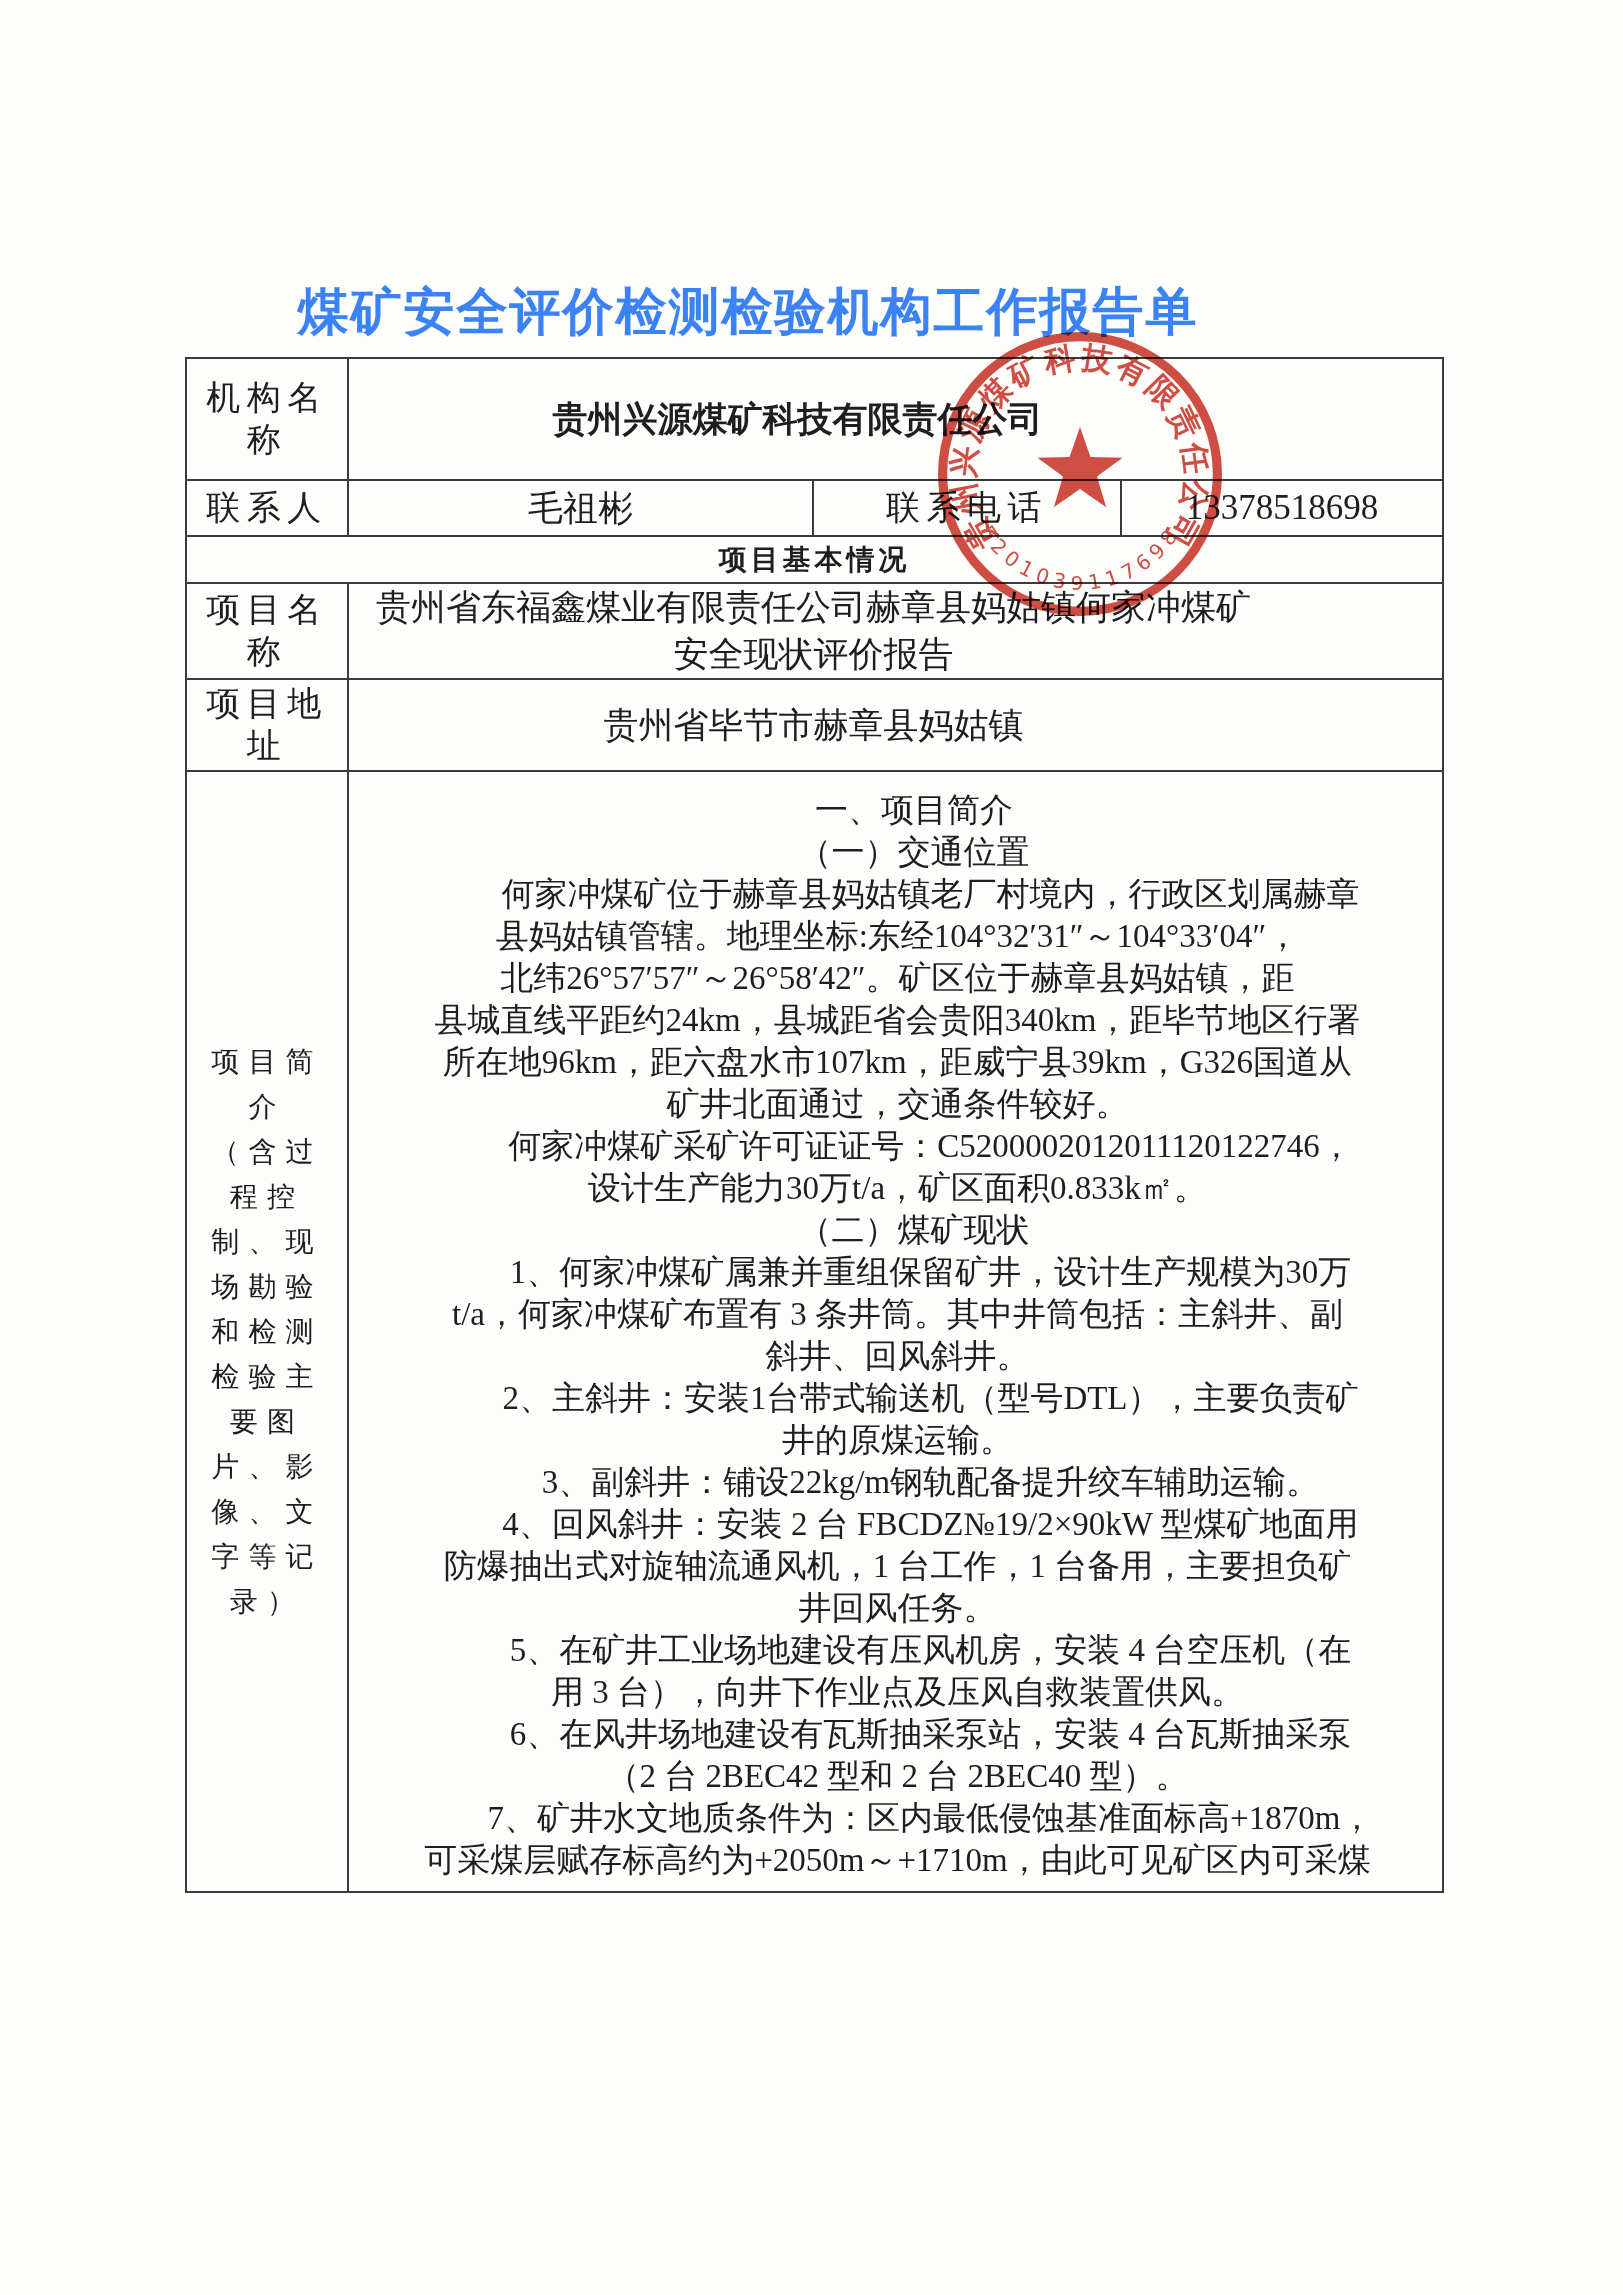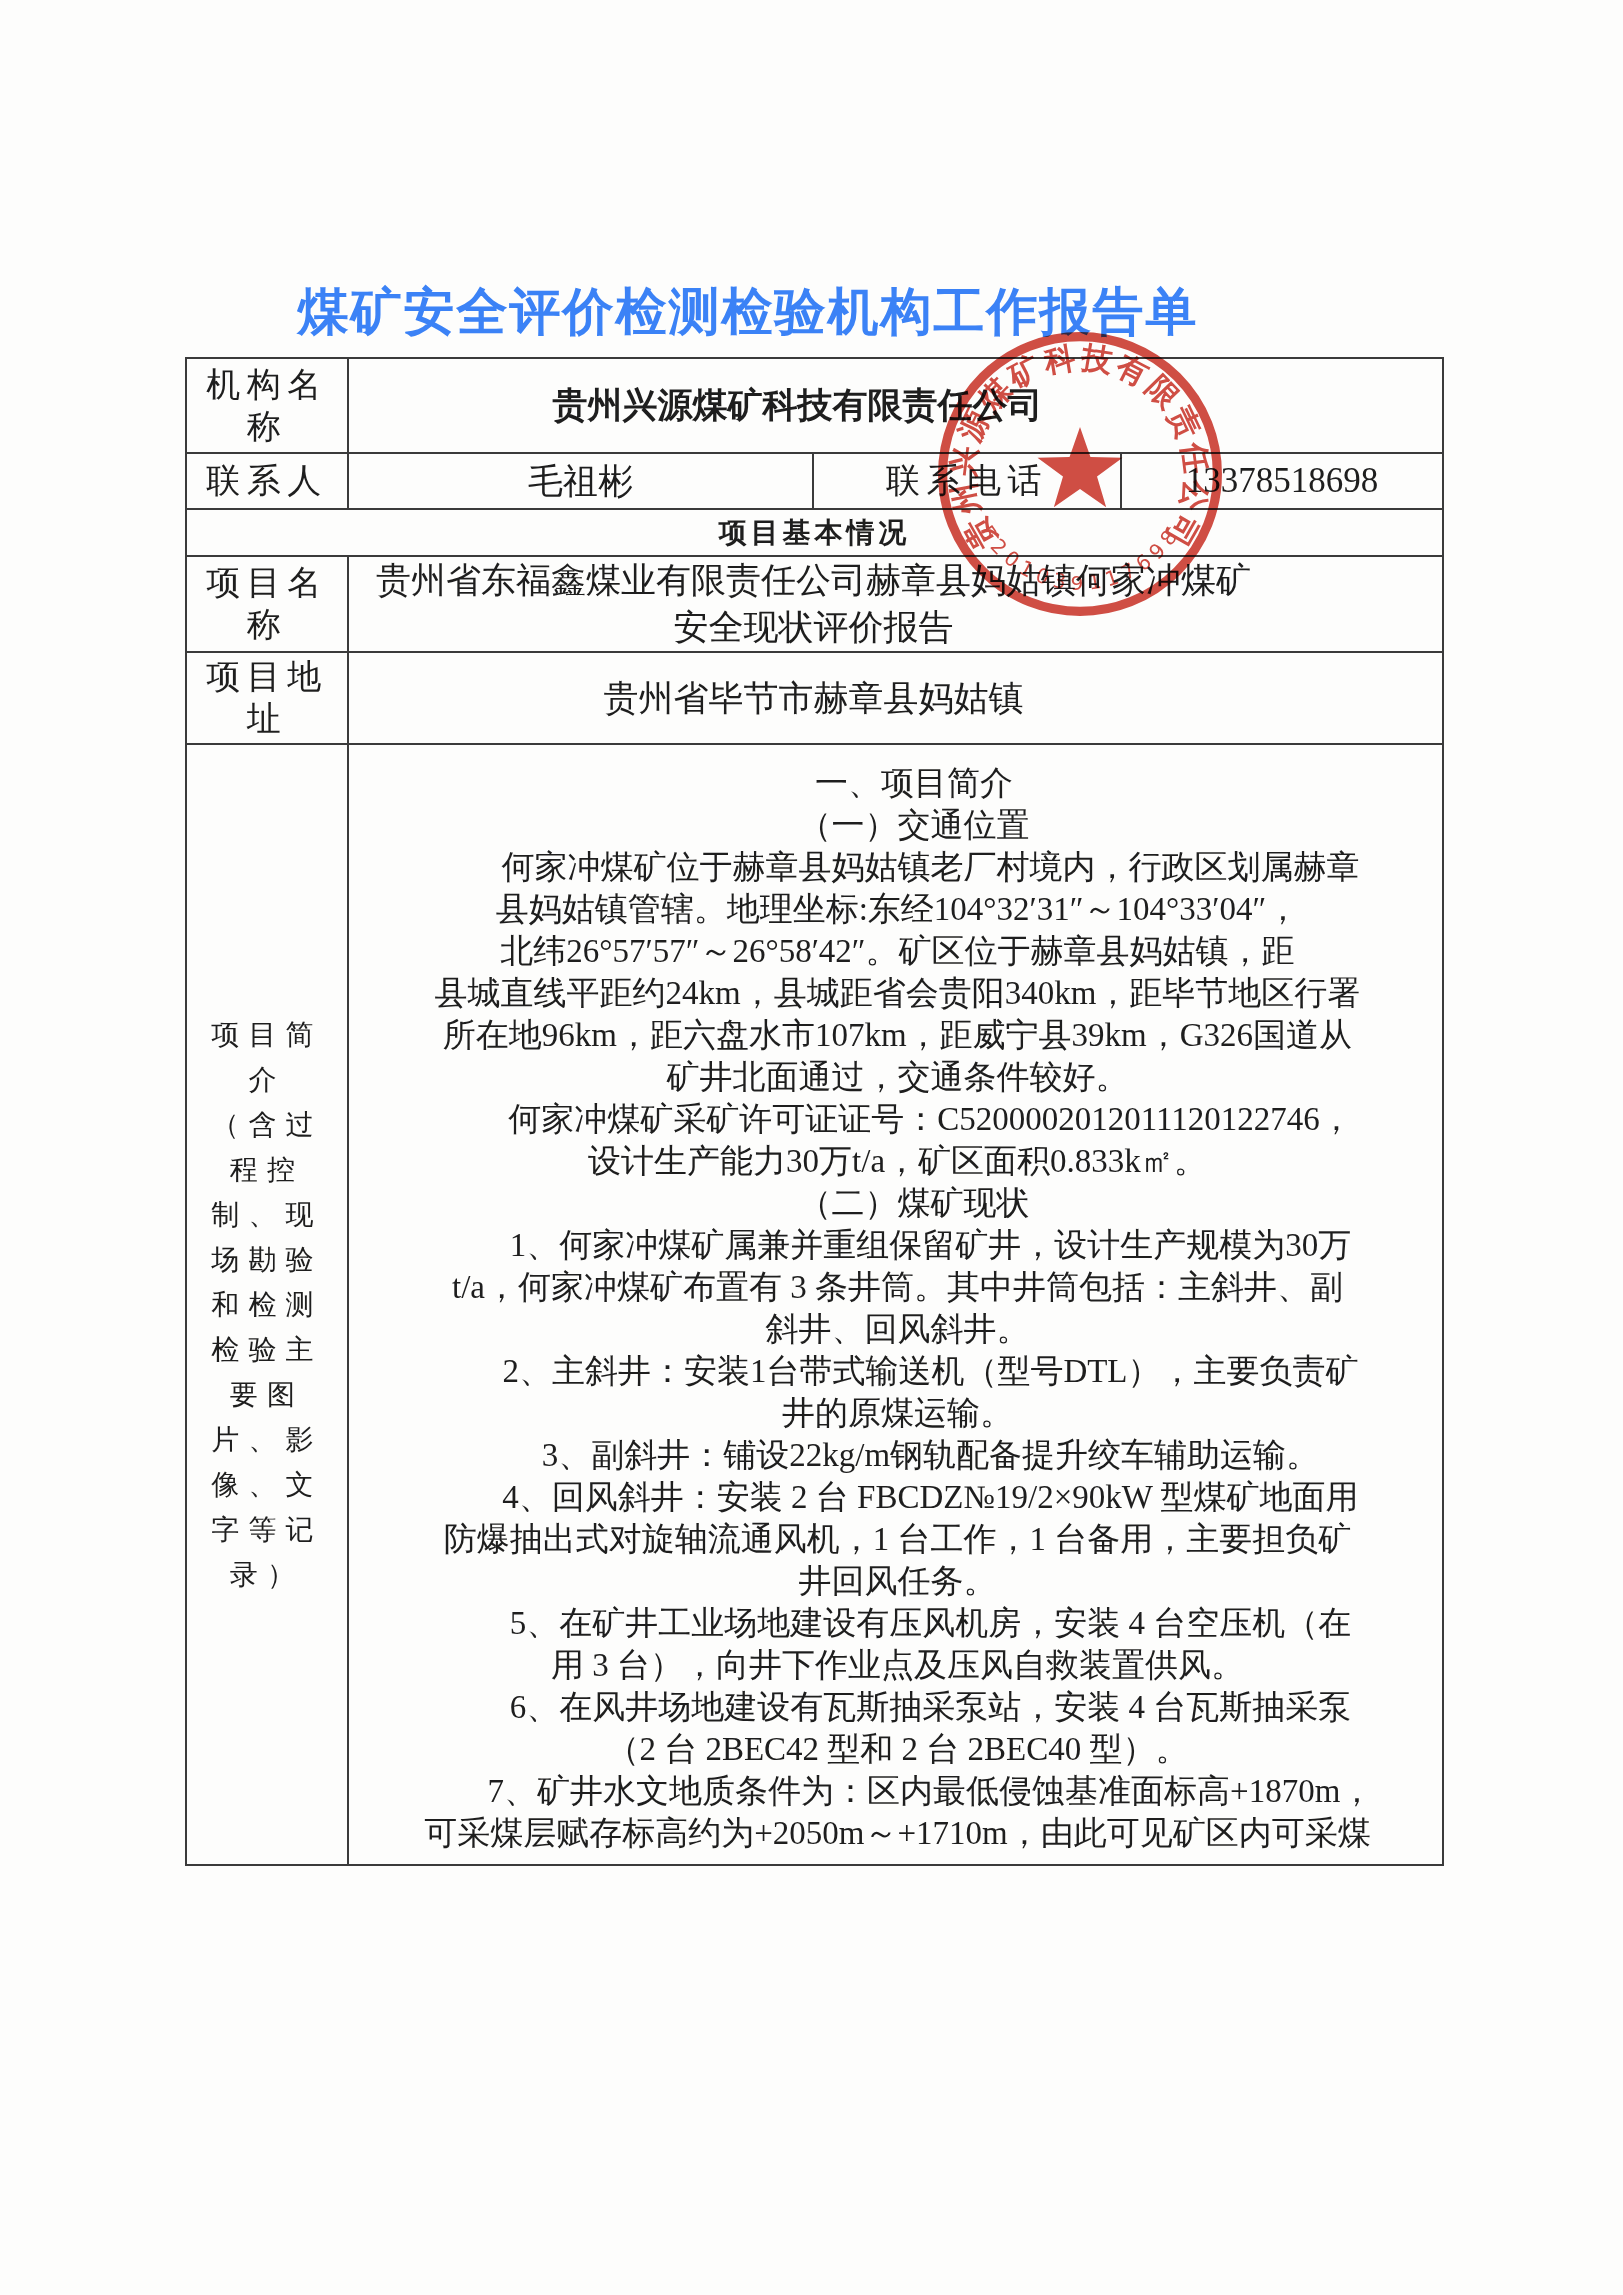--- a/index.html
+++ b/index.html
@@ -58,21 +58,21 @@
   <div class="doc-title">煤矿安全评价检测检验机构工作报告单</div>
 
   <table class="doc-table">
     <colgroup>
       <col style="width:162px">
         <col style="width:465px">
         <col style="width:308px">
         <col style="width:322px">
     </colgroup>
     <tbody>
-      <tr style="height:95px">
+      <tr style="height:122px">
         <td class="lbl">机构名
 称</td>
         <td class="val bold val-shift" colspan="3">贵州兴源煤矿科技有限责任公司</td>
       </tr>
       <tr style="height:56px">
         <td class="lbl">联系人</td>
         <td class="val">毛祖彬</td>
         <td class="lbl">联系电话</td>
         <td class="val">13378518698</td>
       </tr>

